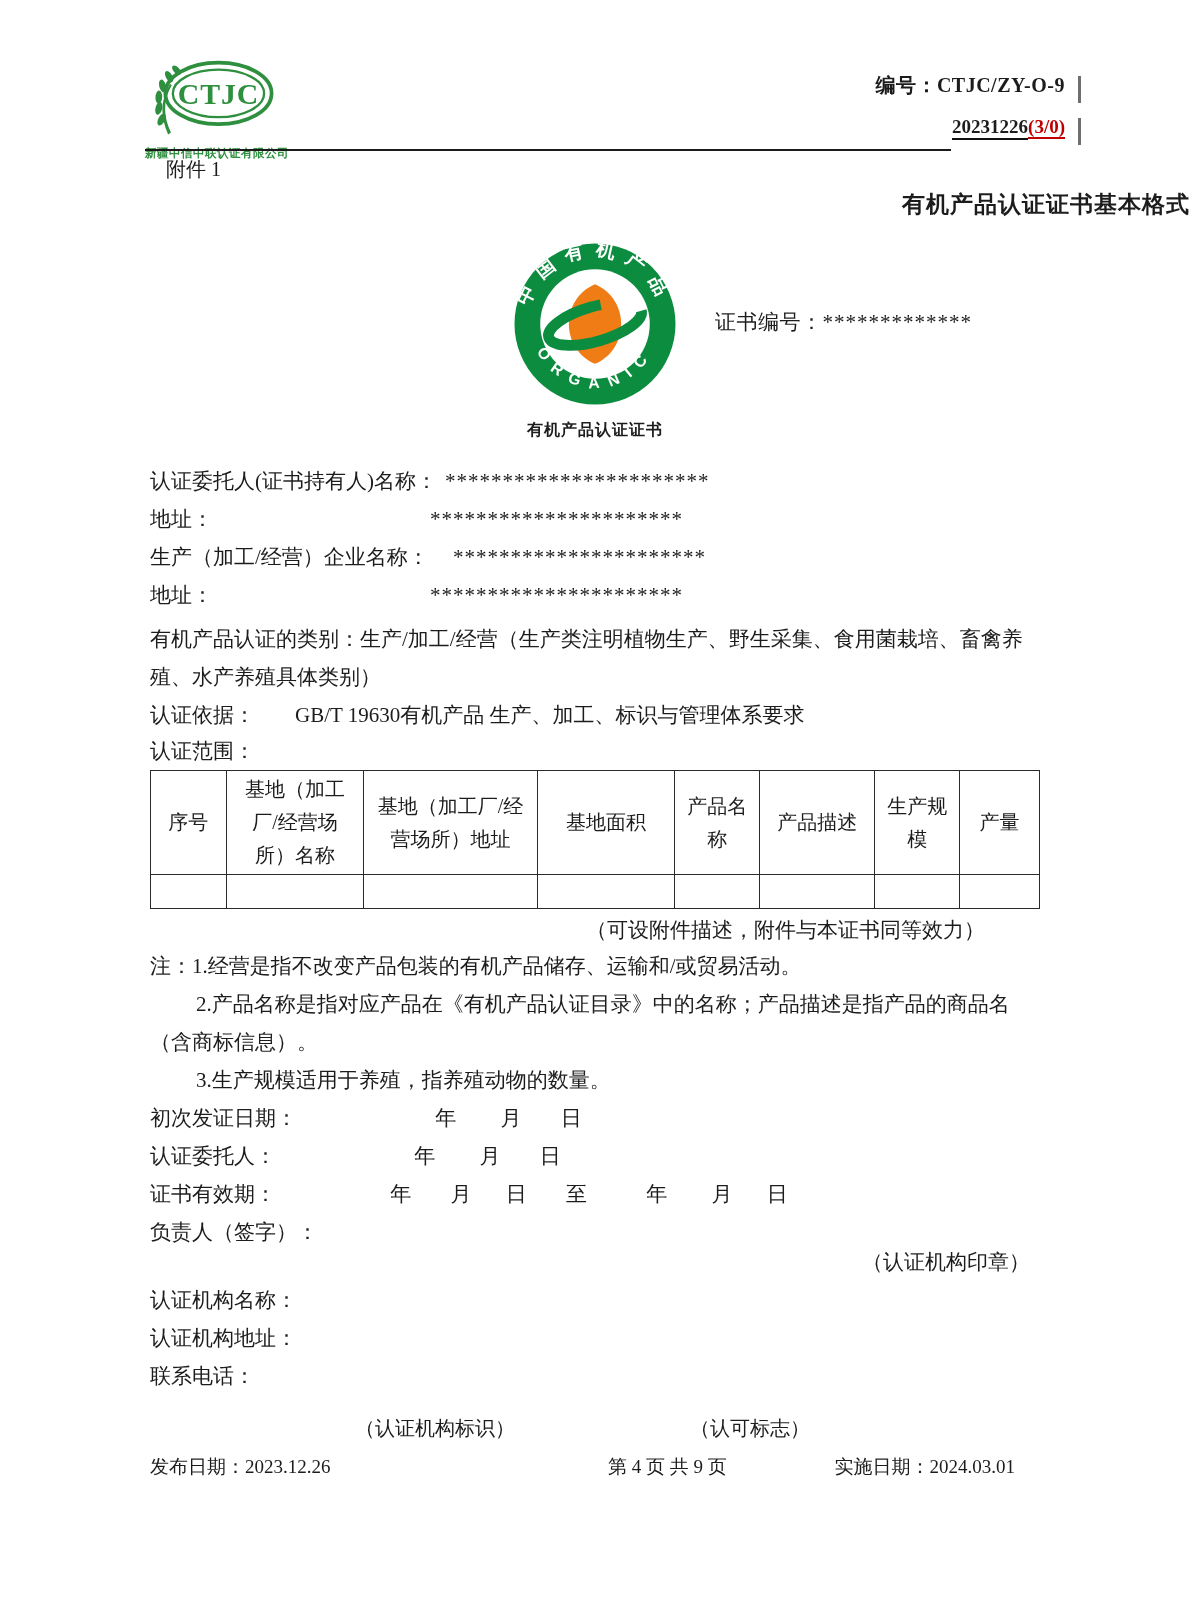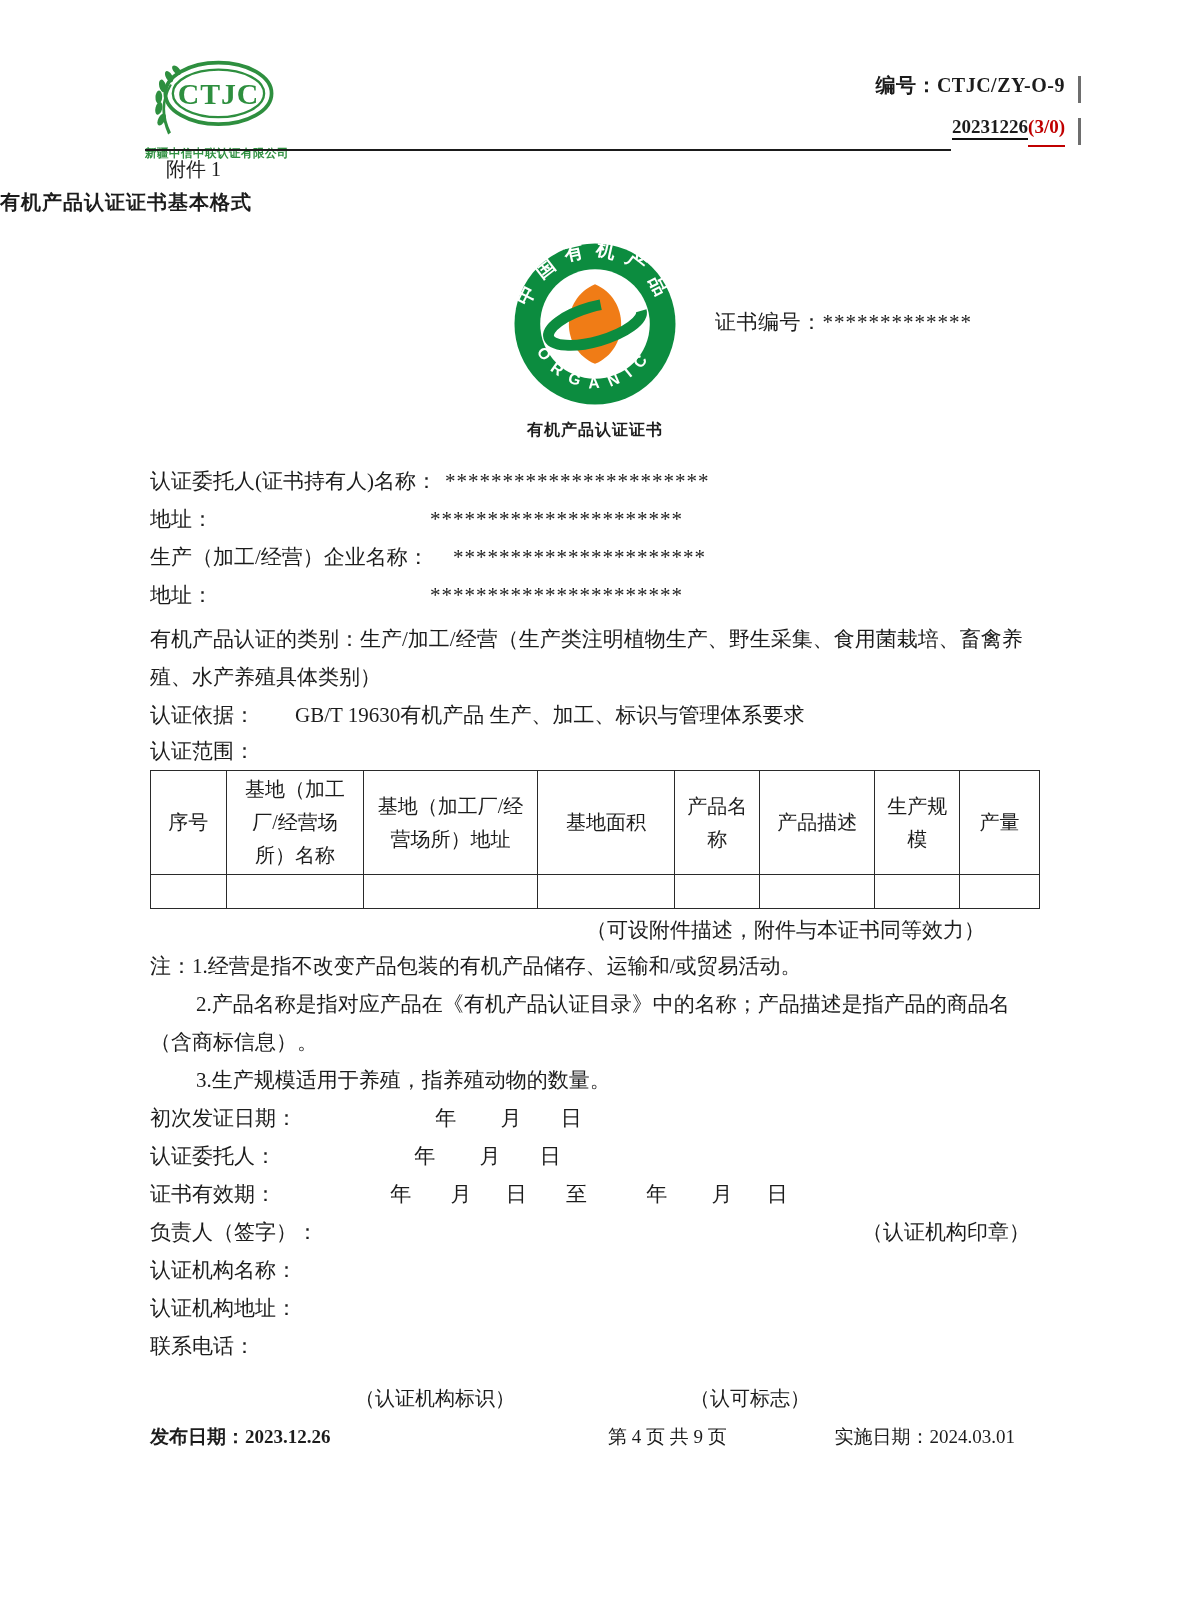--- a/index.html
+++ b/index.html
@@ -7,27 +7,27 @@
   body { font-family:"Liberation Serif","DejaVu Serif",serif; color:#1c1c1c; }
   .page { position:relative; width:1190px; height:1615px; background:#ffffff; margin:0 auto; overflow:hidden; }
 
   
   .brand { position:absolute; left:145px; top:58px; width:160px; text-align:left; }
   .brand .company { margin-top:2px; font-size:11.5px; font-weight:bold; color:#2e8f3f; letter-spacing:.5px; white-space:nowrap; }
   .docnum { position:absolute; right:125px; top:72px; text-align:right; }
   .docnum .line1 { font-size:20px; font-weight:bold; letter-spacing:.5px; }
   .docnum .line2 { margin-top:17px; font-size:19px; font-weight:bold; }
   .uline-black { border-bottom:2px solid #111; padding-bottom:1px; }
-  .uline-red   { color:#c00000; border-bottom:2px solid #c00000; padding-bottom:8px; }
+  .uline-red   { color:#c00000; border-bottom:2px solid #c00000; padding-bottom:0; }
   .revbar { position:absolute; left:1078px; width:3px; height:27px; background:#6e6e6e; }
   .revbar.b1 { top:76px; } .revbar.b2 { top:118px; }
   .header-rule { position:absolute; left:145px; top:149px; width:806px; height:2px; background:#1b1b1b; }
 
   .attach { position:absolute; left:166px; top:156px; font-size:20px; }
-  .main-title { position:absolute; left:0; right:0; top:189px; text-align:left; font-size:20px; font-weight:bold; letter-spacing:1px; }
+  .main-title { position:absolute; left:0; right:0; top:189px; text-align:right; font-size:23px; font-weight:bold; letter-spacing:1px; }
 
   
   .logo-row { position:absolute; left:0; right:0; top:241px; text-align:center; }
   .cert-number { position:absolute; left:715px; top:308px; font-size:21px; letter-spacing:.5px; white-space:nowrap; }
   .cert-title { position:absolute; left:0; right:0; top:420px; text-align:center; font-size:16px; font-weight:bold; letter-spacing:1px; }
 
   
   .body-flow { position:absolute; left:150px; top:462px; width:890px; font-size:21px; }
   .frow { line-height:38px; white-space:nowrap; }
   .frow .lbl-w { display:inline-block; min-width:280px; }
@@ -45,26 +45,26 @@
   .c1{width:8.5%;} .c2{width:15.5%;} .c3{width:19.5%;} .c4{width:15.5%;}
   .c5{width:9.5%;} .c6{width:13%;} .c7{width:9.5%;} .c8{width:9%;}
 
   .attach-note { text-align:right; line-height:34px; margin-top:4px; padding-right:55px; }
   .note { line-height:38px; }
   .note.ind { text-indent:46px; }
   .declaration { margin-top:28px; line-height:38px; text-indent:64px; }
   .drow { line-height:38px; white-space:nowrap; }
   .dpart { display:inline-block; }
   .signer-row { display:flex; line-height:38px; }
-  .signer-row .seal { margin-left:auto; margin-right:10px; }
+  .signer-row .seal { margin-left:auto; margin-right:10px;margin-top:30px; }
   .marks-row { display:flex; line-height:38px; margin-top:14px; font-size:20px; }
   .marks-row .m1 { margin-left:205px; }
   .marks-row .m2 { margin-left:175px; }
   .footer { display:flex; margin-top:2px; line-height:36px; font-size:19px; }
-  .footer .fl { flex:1; text-align:left;font-weight:bold; }
+  .footer .fl { flex:1; text-align:left; }
   .footer .fc { flex:1; text-align:right; }
   .footer .fr { flex:1; text-align:right; padding-right:25px; }
 </style>
 </head>
 <body>
 
 <div class="page">
 
   <div class="brand">
     <svg width="132" height="82" viewBox="0 0 140 88" xmlns="http://www.w3.org/2000/svg">

